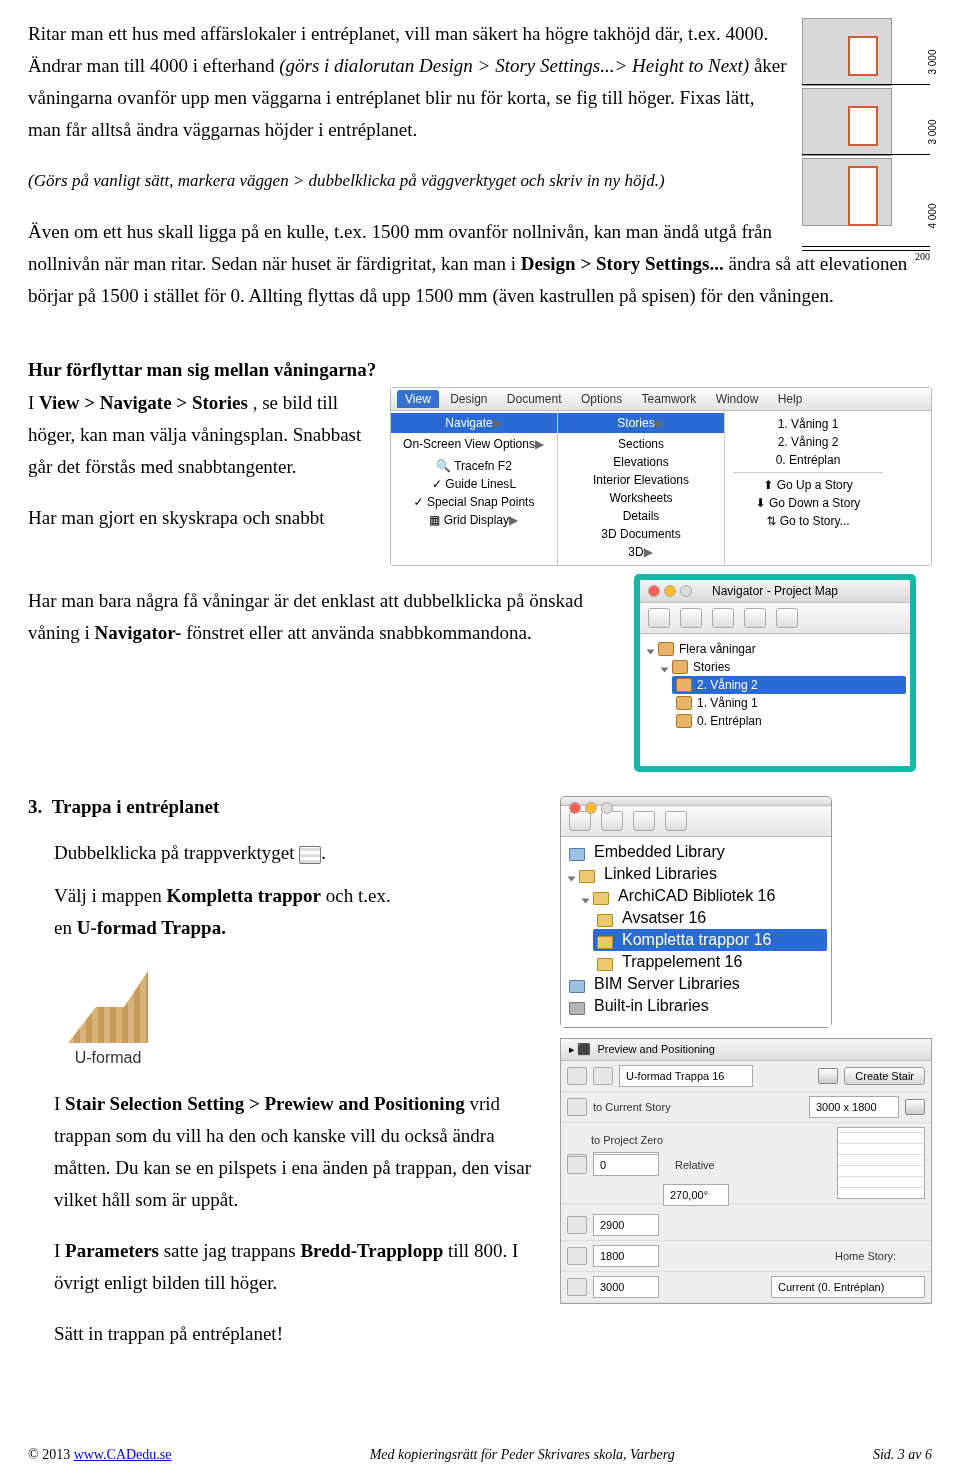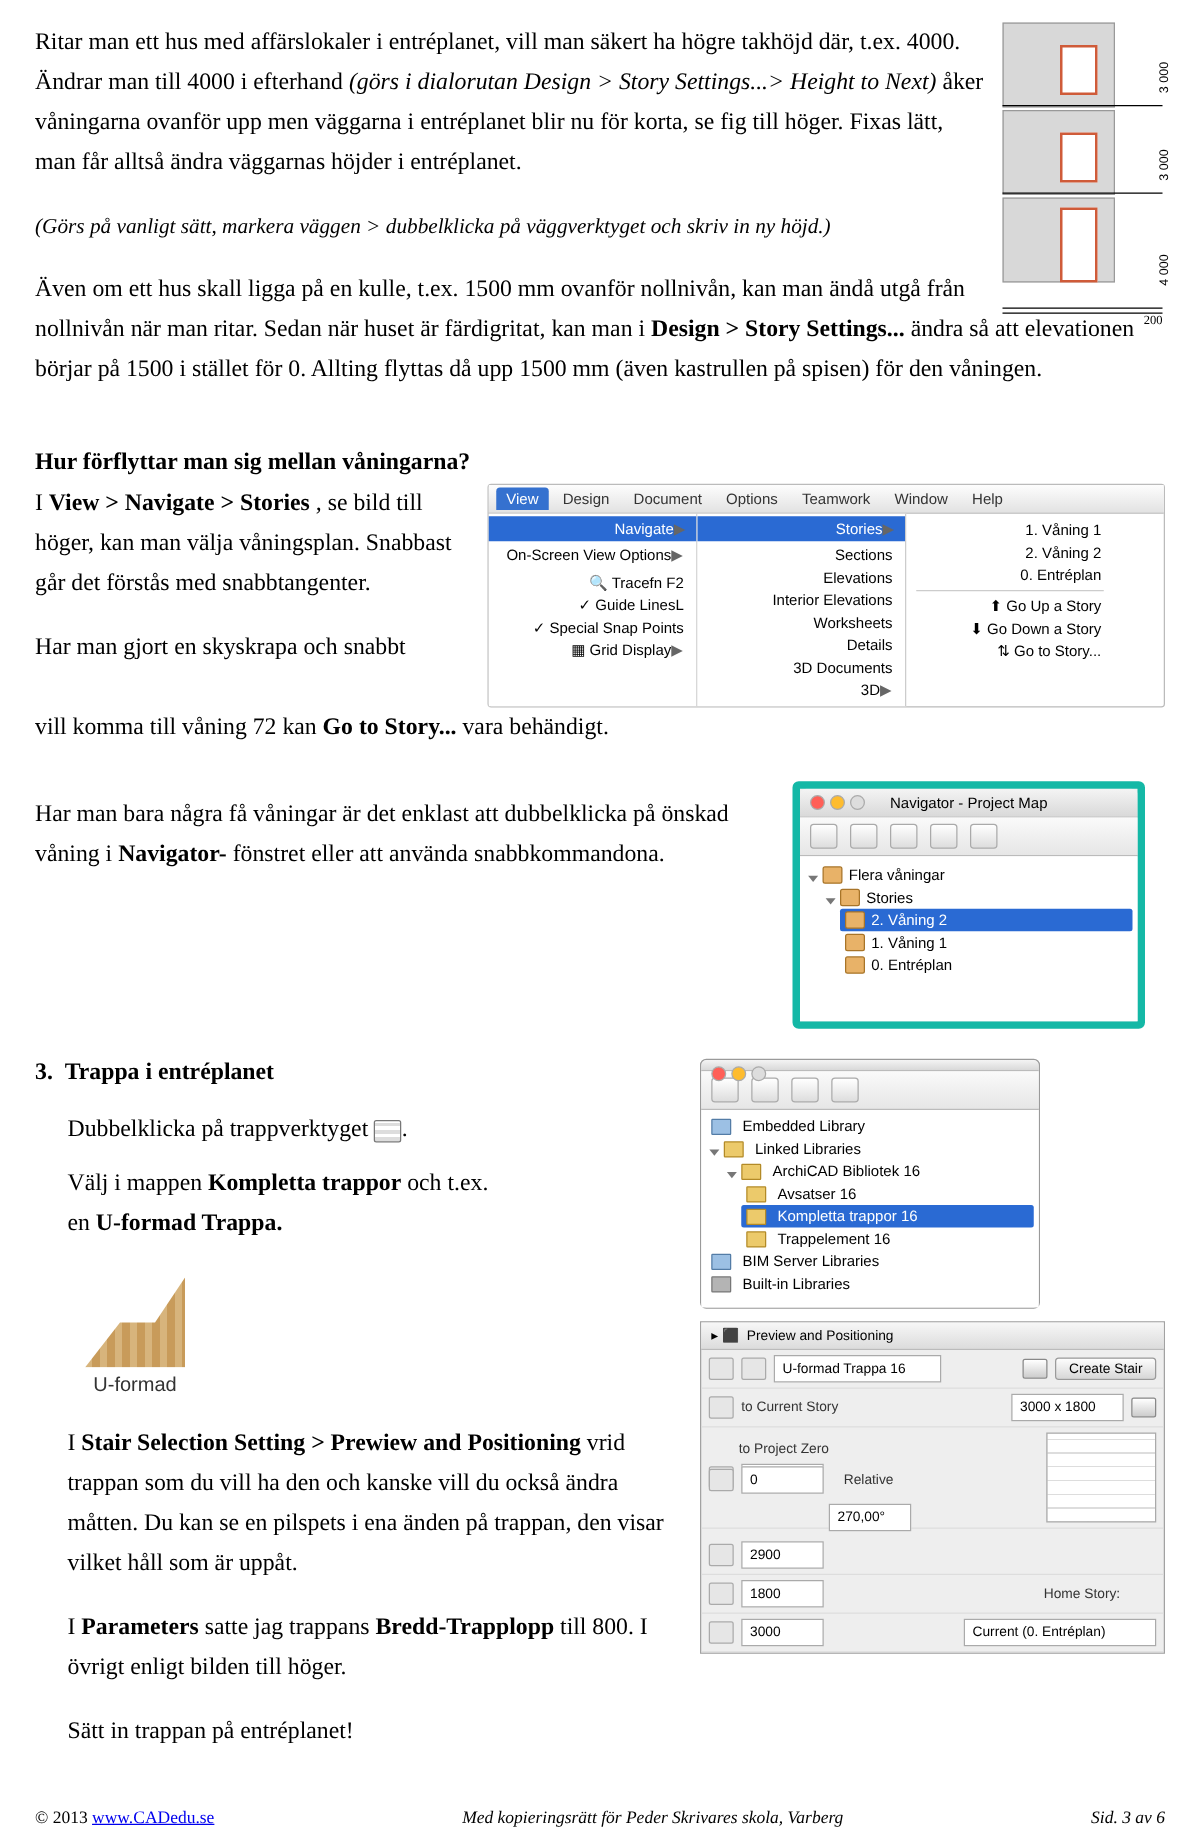--- a/index.html
+++ b/index.html
@@ -22,38 +22,38 @@
 .col-left{flex:1 1 auto}
 .col-right{flex:0 0 auto}
 .menu-shot{font-family:-apple-system,"Lucida Grande",Arial,sans-serif;font-size:12px;border:1px solid #bbb;background:#fff;border-radius:3px;width:540px}
 .menu-bar{background:linear-gradient(#fdfdfd,#e2e2e2);padding:2px 6px 0 6px;height:20px;border-bottom:1px solid #bbb}
 .menu-bar span{display:inline-block;padding:2px 8px;border-radius:3px 3px 0 0;color:#333}
 .menu-bar span.active{background:#3571cf;color:#fff}
 .menu-body{display:flex}
 .menu-col{padding:4px 8px;min-width:150px}
 .menu-col.left{border-right:1px solid #ccc;background:#fff}
 .menu-col.mid{border-right:1px solid #ccc;background:#fff}
-.menu-col .row{display:flex;justify-content:flex-end;padding:2px 2px;white-space:nowrap}
+.menu-col .row{display:flex;justify-content:center;padding:2px 2px;white-space:nowrap}
 .menu-col .row.hl{background:#2a6ad3;color:#fff;margin:-2px -8px 2px -8px;padding:3px 8px}
 .nav-window{font-family:-apple-system,"Lucida Grande",Arial,sans-serif;font-size:12px;width:270px;border:6px solid #14b8a6;border-radius:5px;background:#efefef;margin-top:8px}
 .nav-title{background:linear-gradient(#f4f4f4,#d9d9d9);text-align:center;font-size:12px;padding:4px 8px;border-bottom:1px solid #bbb;border-radius:5px 5px 0 0;position:relative}
 .mac-dot{width:10px;height:10px;border-radius:50%;position:absolute;top:5px;border:1px solid #aaa}
 .mac-red{left:8px;background:#ff5f57}
 .mac-yel{left:24px;background:#febc2e}
 .mac-grn{left:40px;background:#ddd}
 .nav-toolbar{background:linear-gradient(#fafafa,#e6e6e6);padding:5px 8px;border-bottom:1px solid #bbb;display:flex;gap:10px}
 .nav-btn{width:20px;height:18px;border:1px solid #aaa;border-radius:3px;background:linear-gradient(#fff,#ddd)}
 .nav-tree{background:#fff;padding:6px 4px;min-height:120px}
 .tree-row{display:flex;align-items:flex-end;gap:5px;padding:2px 4px}
 .tree-arrow{width:0;height:0;border-left:5px solid #777;border-top:4px solid transparent;border-bottom:4px solid transparent;display:inline-block}
 .tree-arrow.open{transform:rotate(90deg)}
 .tree-row.sel{background:#2a6ad3;color:#fff;border-radius:2px}
 .tree-icon{width:14px;height:12px;background:#e8b268;border:1px solid #a87428;border-radius:2px;display:inline-block}
 .tree-icon.house{background:#e8b268}
-.lib-window{font-family:-apple-system,"Lucida Grande",Arial,sans-serif;font-size:12px;width:270px;border:1px solid #9a9a9a;border-radius:5px;background:#efefef}
+.lib-window{font-family:-apple-system,"Lucida Grande",Arial,sans-serif;font-size:16px;width:270px;border:1px solid #9a9a9a;border-radius:5px;background:#efefef}
 .lib-body{background:#fff;padding:4px 4px 10px 4px}
 .indent1{margin-left:14px}
 .indent2{margin-left:28px}
 .folder{width:14px;height:11px;background:#ecca6b;border:1px solid #b38a27;display:inline-block;border-radius:1px;margin-right:4px;vertical-align:middle}
 .folder.blue{background:#9cc0e4;border-color:#537ca6}
 .folder.grey{background:#b4b4b4;border-color:#777}
 .stair-fig{width:100px;text-align:center;font-family:Arial,sans-serif;font-size:11px;color:#333;margin:10px 0 0 30px}
 .stair-fig .sketchbox{width:80px;height:80px;margin:0 auto 4px;position:relative}
 .stair-fig .sketchbox:before{content:"";position:absolute;inset:0;background:
  repeating-linear-gradient(90deg,#d7b47c 0 6px,#c89b5a 6px 12px);clip-path:polygon(0 100%,35% 55%,70% 55%,100% 10%,100% 100%)}
@@ -196,25 +196,20 @@
                 </div>
             <div class="row">
                   <span>⇅ <span>Go to Story...</span></span>
                 </div>
           </div>
         </div>
       </div>
     </div>
   </div>
 
-  <p class="body-text" style="margin-top:0">
-    <span>vill komma till våning 72 kan </span>
-    <b>Go to Story...</b>
-    <span> vara behändigt.</span>
-  </p>
 
   <div class="cols">
     <div class="col-left" style="max-width:590px">
       <p class="body-text">
         <span>Har man bara några få våningar är det enklast att dubbelklicka på önskad våning i </span>
         <b>Navigator-</b>
         <span>fönstret eller att använda snabbkommandona.</span>
       </p>
     </div>
     <div class="col-right">

